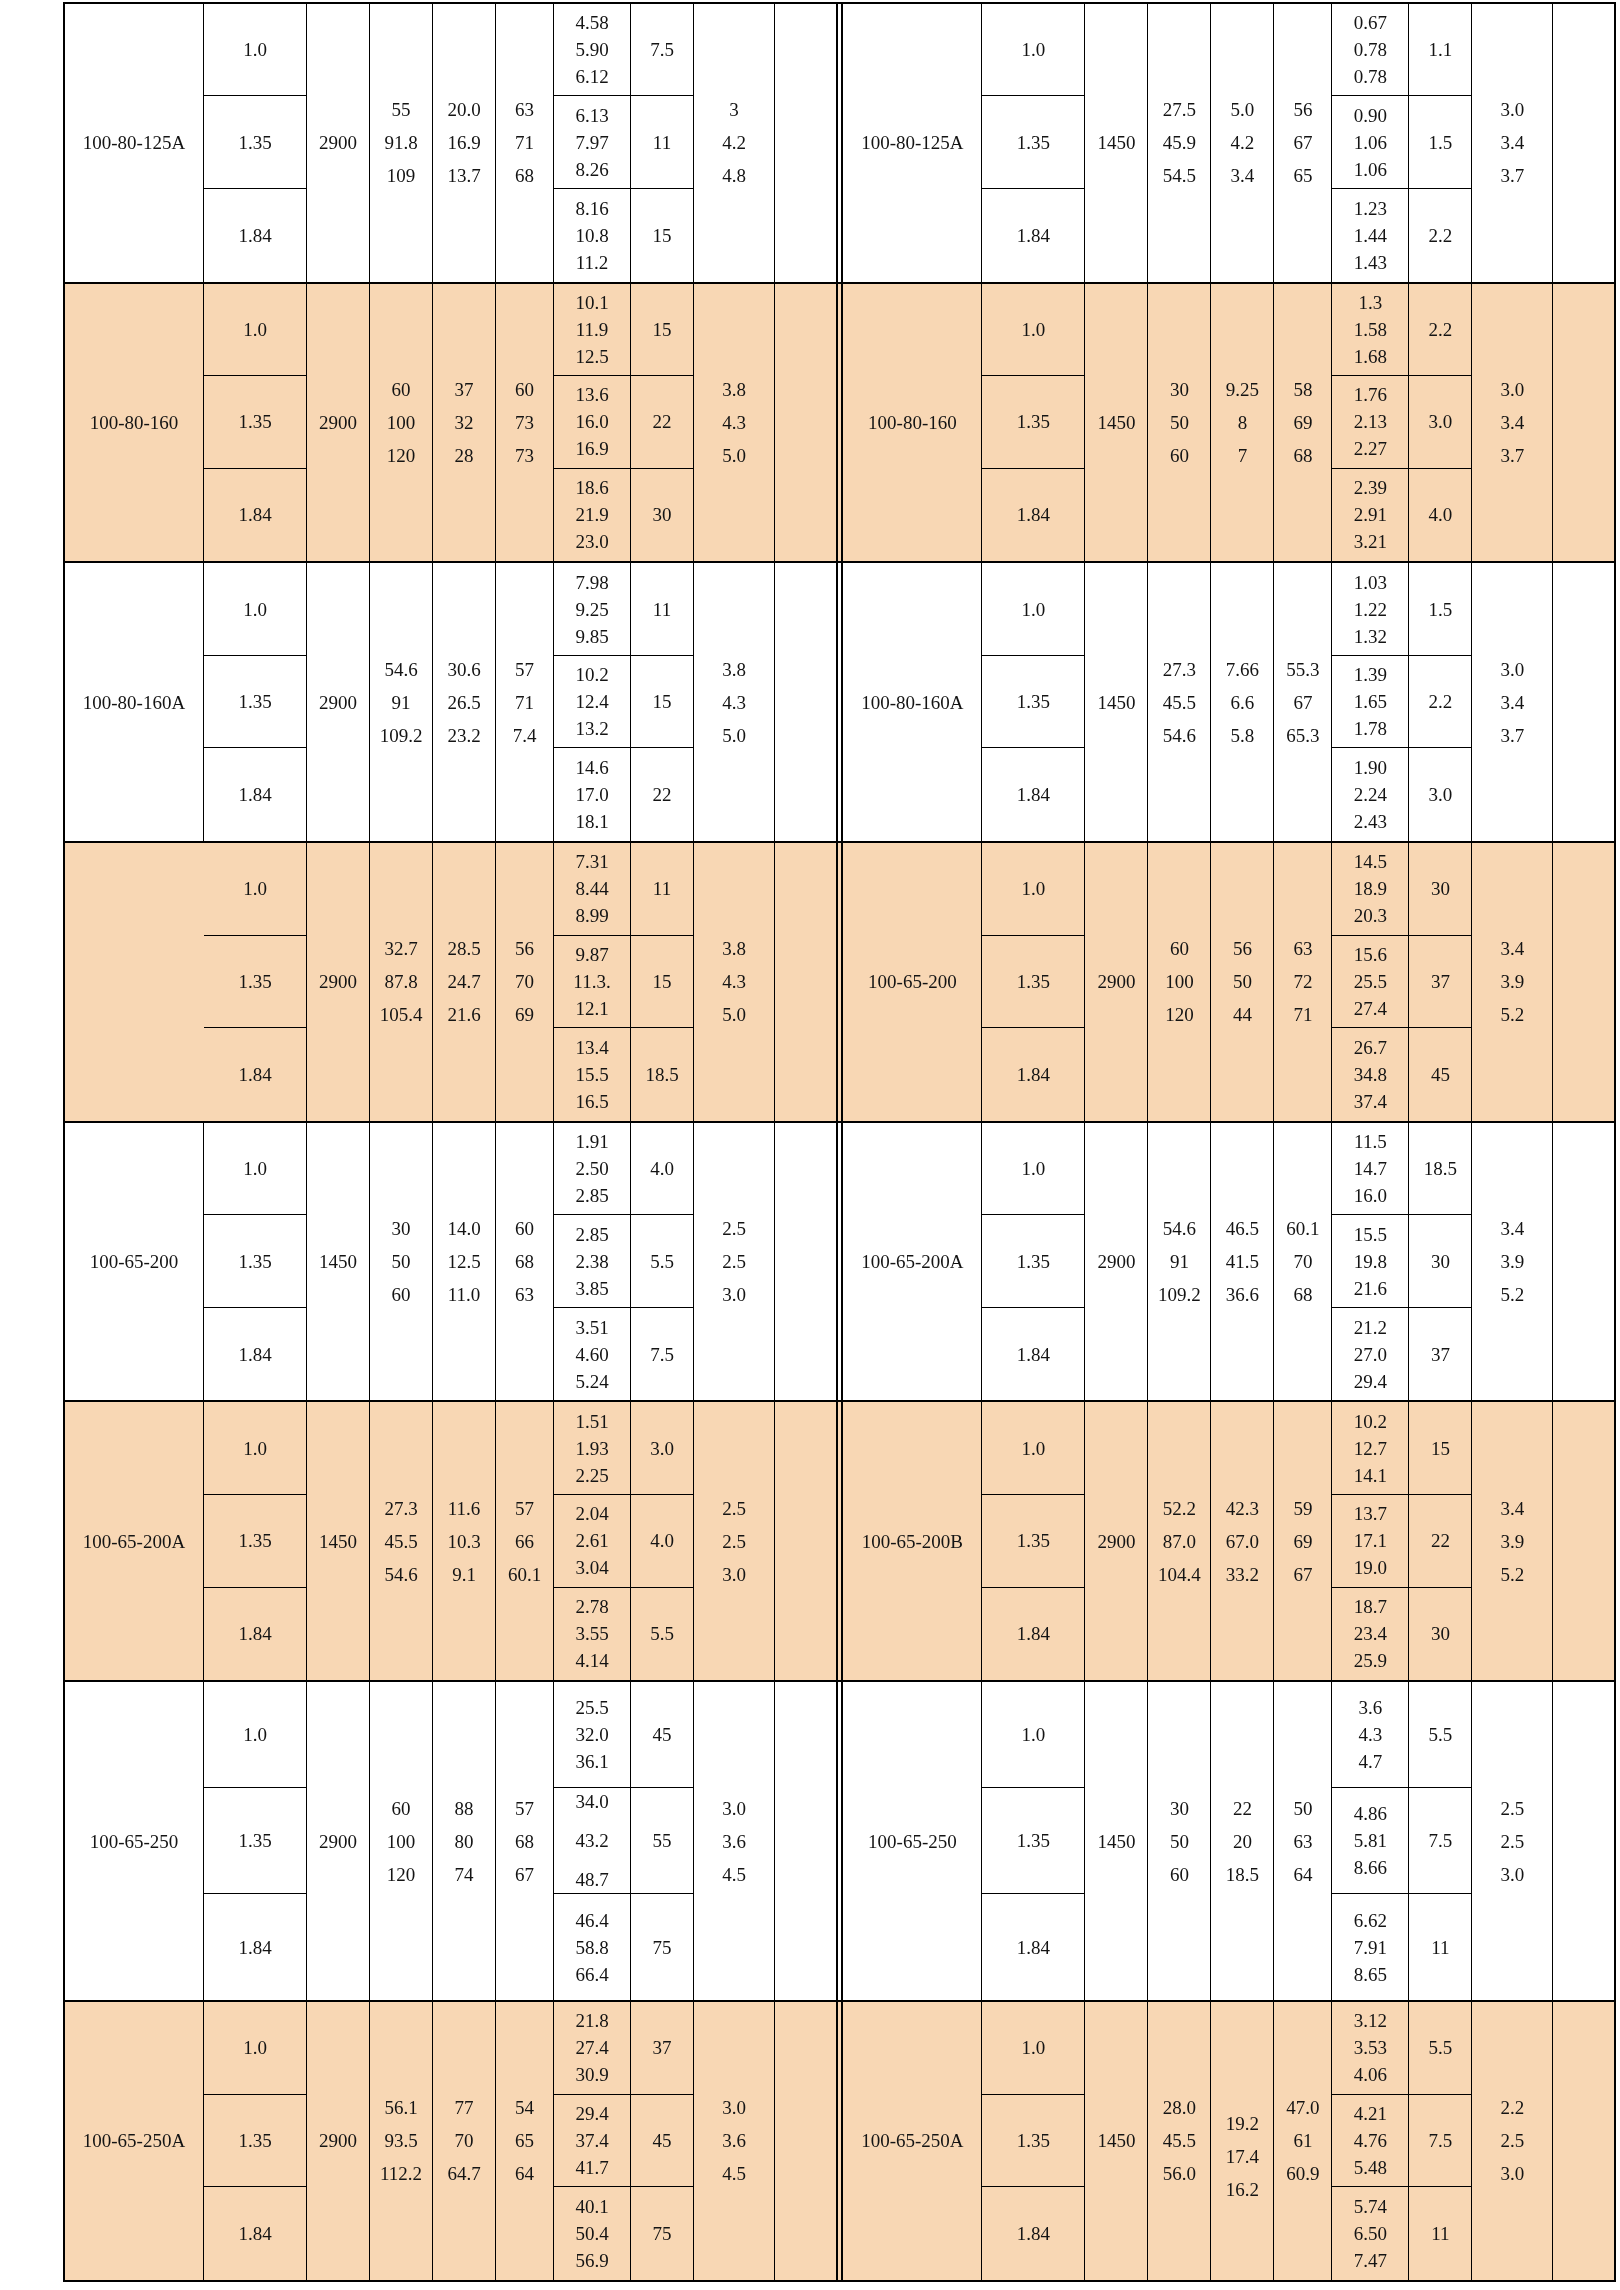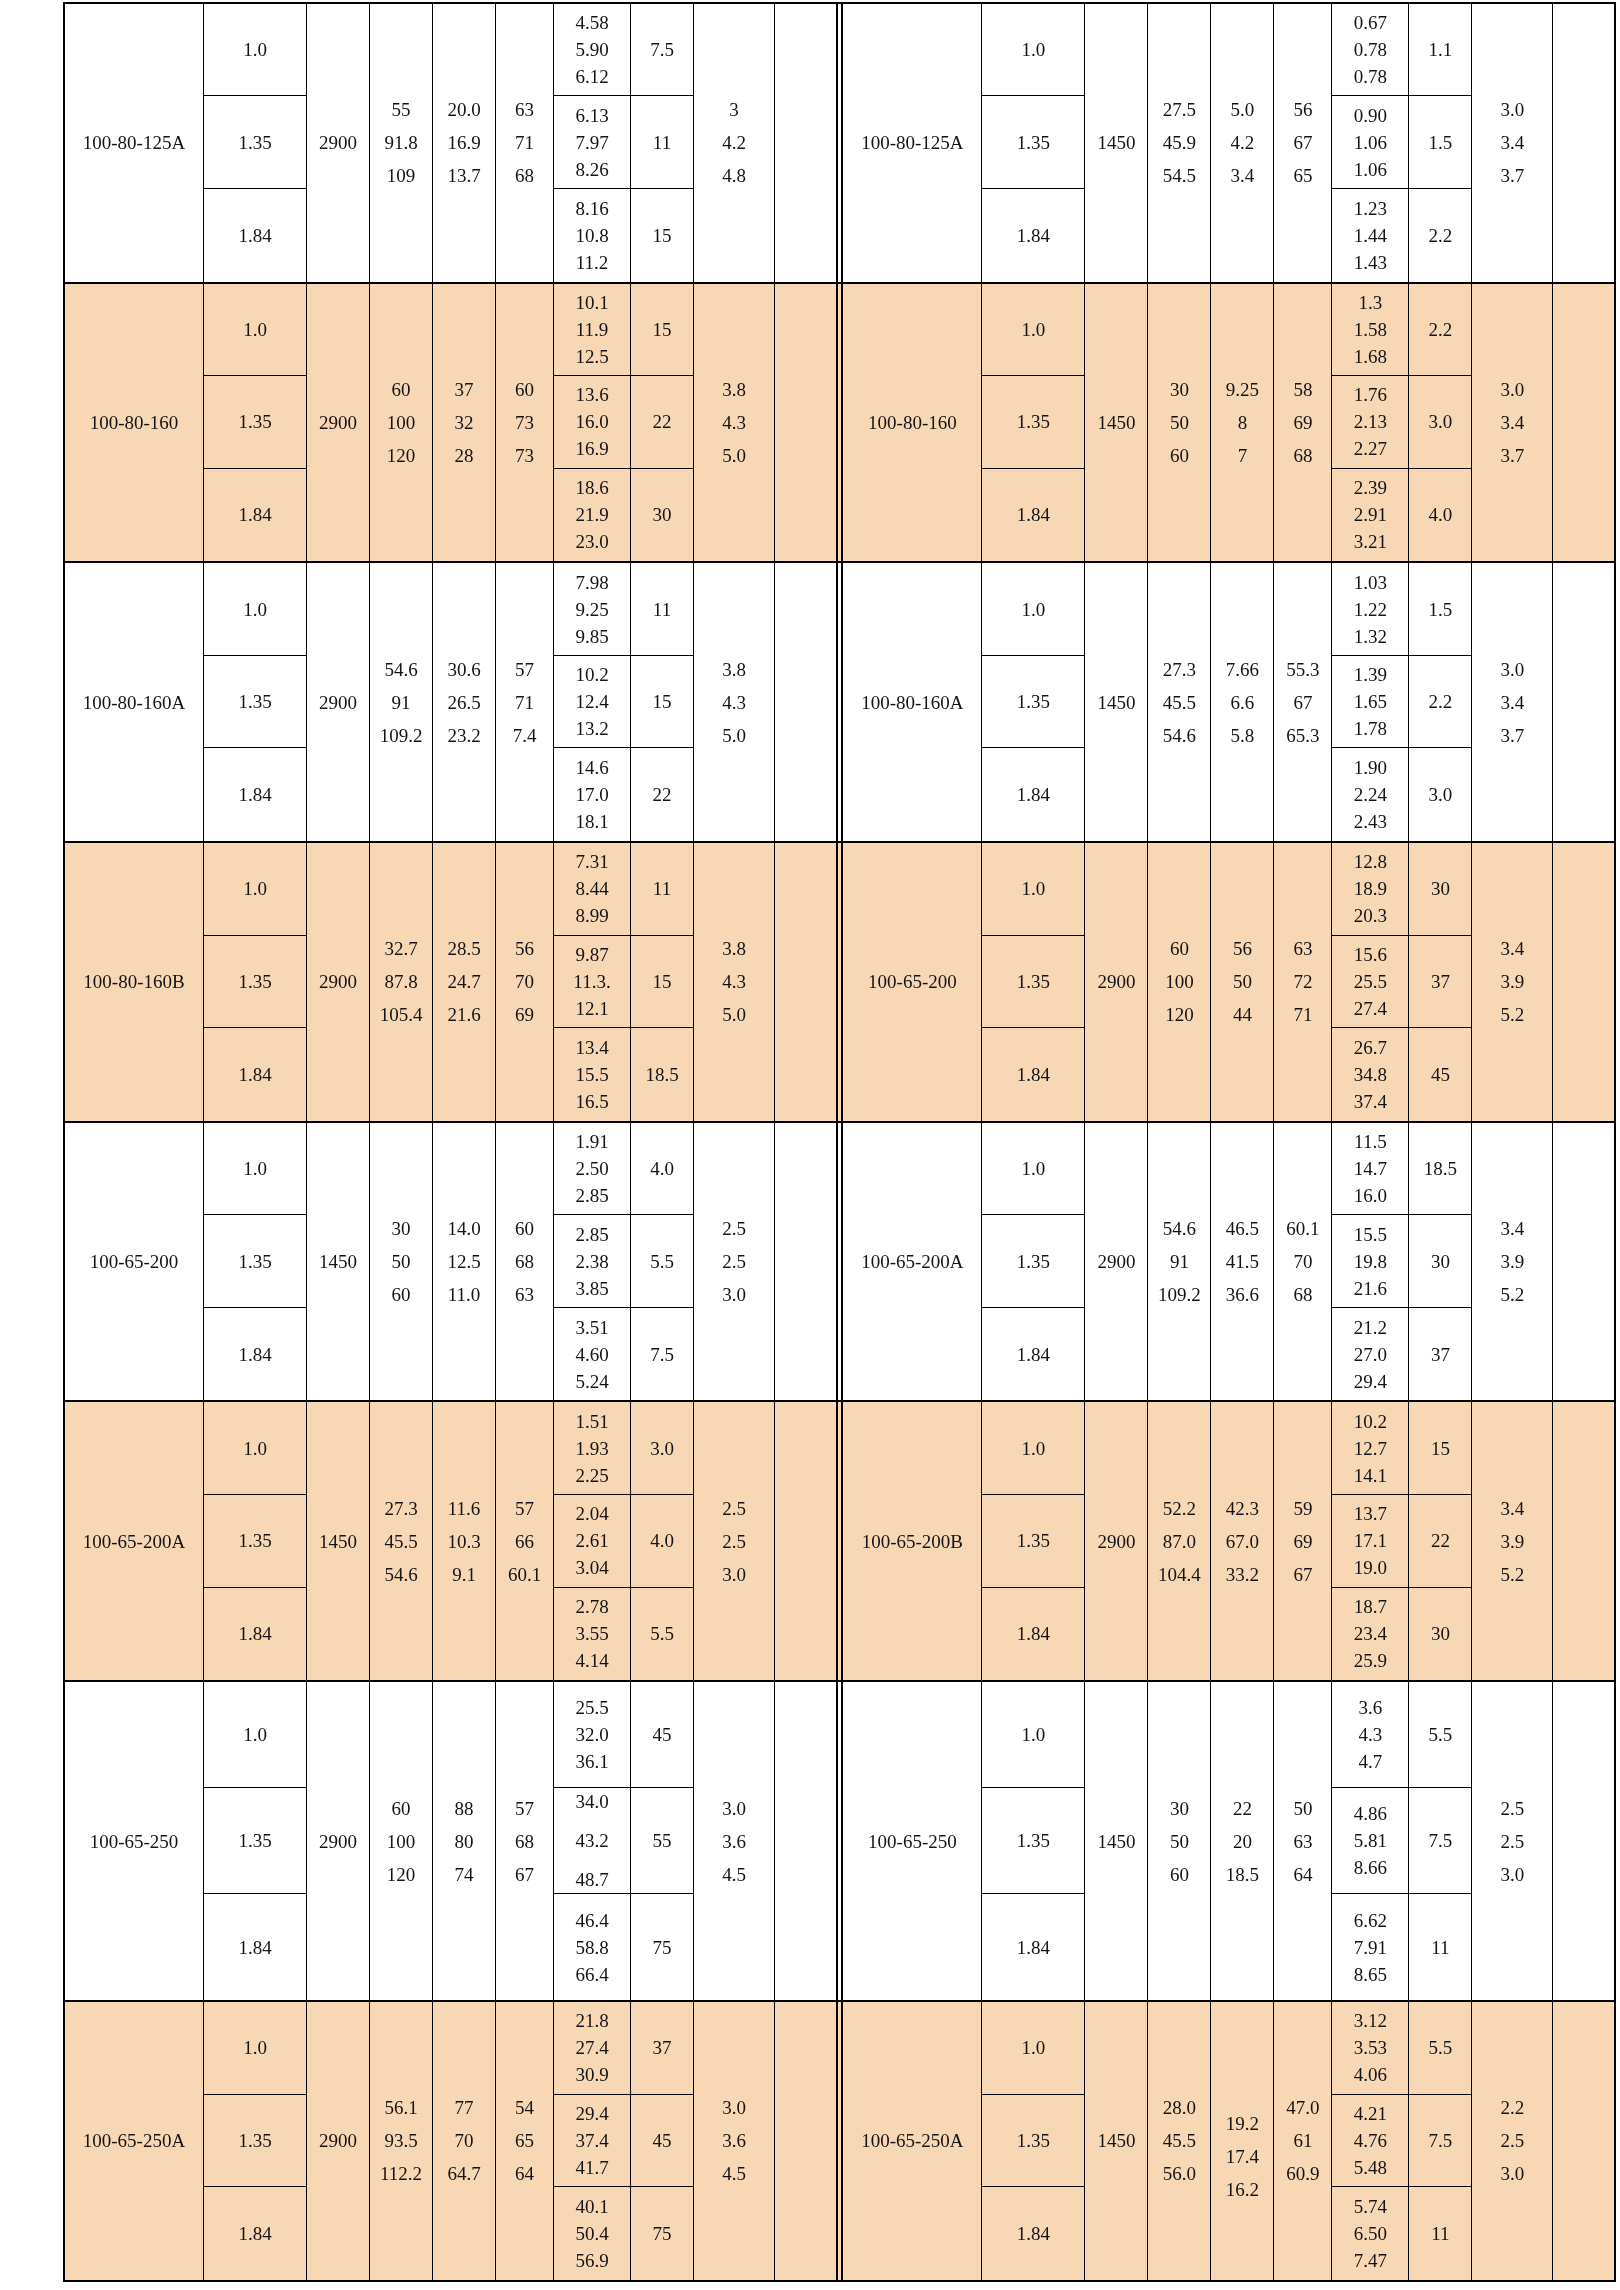--- a/index.html
+++ b/index.html
@@ -414,23 +414,20 @@
       </div>
       <div class="cell " style="grid-area: 1 / 20 / span 3;">
         <span>3.0</span>
         <span>3.4</span>
         <span>3.7</span>
       </div>
       <div class="cell spacer last" style="grid-area: 1 / 21 / span 3;"></div>
       <div class="cell divider" style="grid-area: 1 / 11 / span 3;"></div>
     </div>
     <div class="group shaded">
-      <div class="cell model" style="grid-area: 1 / 1 / span 3;">
-        <span>100-80-160B</span>
-      </div>
       <div class="cell rb" style="grid-area: 1 / 2;">
         <span>1.0</span>
       </div>
       <div class="cell rb" style="grid-area: 2 / 2;">
         <span>1.35</span>
       </div>
       <div class="cell " style="grid-area: 3 / 2;">
         <span>1.84</span>
       </div>
       <div class="cell speed" style="grid-area: 1 / 3 / span 3;">
@@ -505,21 +502,21 @@
         <span>56</span>
         <span>50</span>
         <span>44</span>
       </div>
       <div class="cell " style="grid-area: 1 / 17 / span 3;">
         <span>63</span>
         <span>72</span>
         <span>71</span>
       </div>
       <div class="cell power rb" style="grid-area: 1 / 18;">
-        <span>12.8</span>
+        <span>14.5</span>
         <span>18.9</span>
         <span>20.3</span>
       </div>
       <div class="cell power rb" style="grid-area: 2 / 18;">
         <span>15.6</span>
         <span>25.5</span>
         <span>27.4</span>
       </div>
       <div class="cell power" style="grid-area: 3 / 18;">
         <span>26.7</span>

